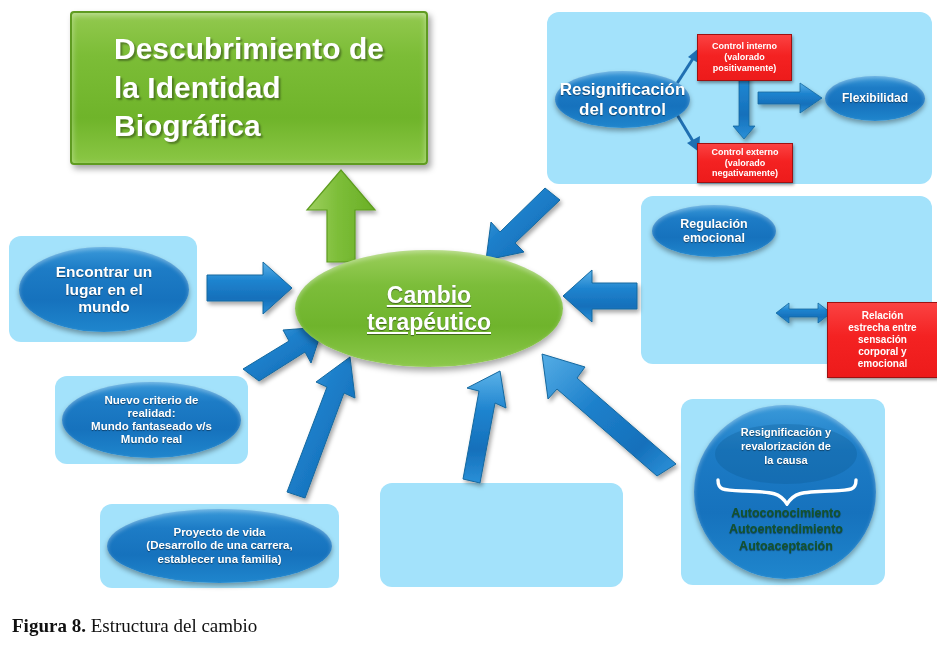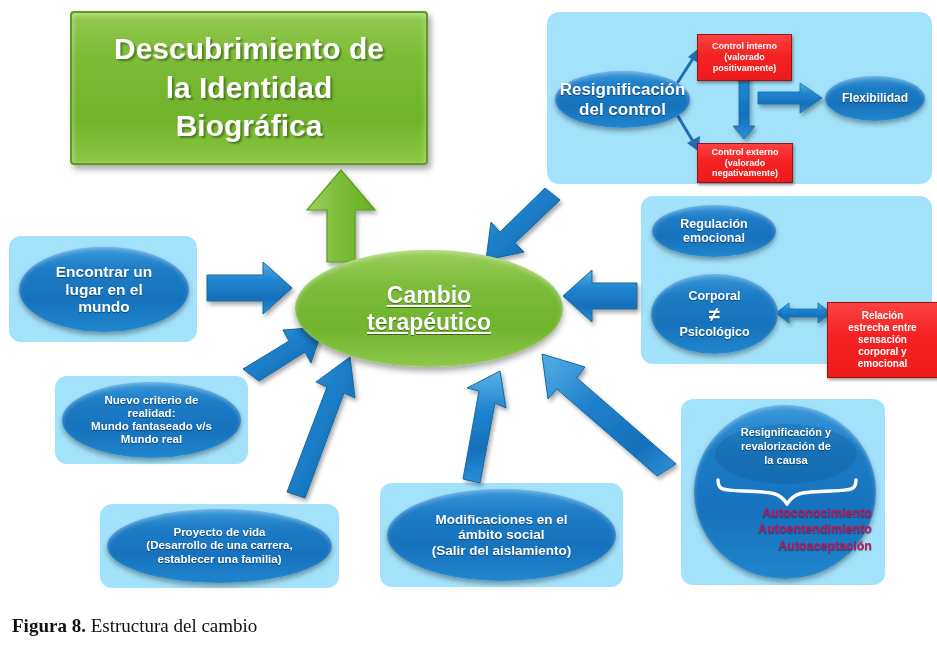--- a/index.html
+++ b/index.html
@@ -52,21 +52,21 @@
   #title-banner{
     position:absolute;left:70px;top:11px;width:358px;height:154px;
     background:linear-gradient(180deg,#93c94f 0%,#7cbd37 28%,#6fb42a 70%,#8bc745 100%);
     border:2px solid #5f9b21;
     border-radius:4px;
     box-shadow:3px 4px 6px rgba(0,0,0,.35), inset 0 2px 6px rgba(255,255,255,.45);
     display:flex;align-items:center;justify-content:center;
     box-sizing:border-box;
   }
   #title-banner .txt{
-    color:#ffffff;font-weight:bold;font-size:30px;line-height:1.28;text-align:center;
+    color:#ffffff;font-weight:bold;font-size:30px;line-height:1.28;text-align:left;
     text-shadow:2px 2px 2px rgba(0,0,0,.35);
     white-space:pre-line;display:block;
   }
 
   
   #caption{
     position:absolute;left:12px;top:615px;width:600px;
     font-family:"Liberation Serif", serif;font-size:19px;color:#111;
   }
   #caption b{font-weight:bold;}
@@ -194,25 +194,20 @@
 establecer una familia)</span>
   </div>
 
   <div class="ellipse" style="left:62px;top:382px;width:179px;height:76px;font-size:11.5px;">
     <span class="txt">Nuevo criterio de
 realidad:
 Mundo fantaseado v/s
 Mundo real</span>
   </div>
 
-  <div class="ellipse" style="left:387px;top:489px;width:229px;height:92px;font-size:13.5px;">
-    <span class="txt">Modificaciones en el
-ámbito social
-(Salir del aislamiento)</span>
-  </div>
 
   <div class="ellipse" style="left:555px;top:71px;width:135px;height:57px;font-size:17px;">
     <span class="txt">Resignificación
 del control</span>
   </div>
 
   <div class="redbox" style="left:697px;top:22px;width:95px;height:47px;font-size:9px;">
     <span class="txt">Control interno
 (valorado
 positivamente)</span>
@@ -226,25 +221,20 @@
 
   <div class="ellipse" style="left:825px;top:76px;width:100px;height:45px;font-size:12px;">
     <span class="txt">Flexibilidad</span>
   </div>
 
   <div class="ellipse" style="left:652px;top:205px;width:124px;height:52px;font-size:12.5px;">
     <span class="txt">Regulación
 emocional</span>
   </div>
 
-  <div class="ellipse" style="left:651px;top:274px;width:127px;height:80px;font-size:12.5px;flex-direction:column;">
-    <span style="display:block;">Corporal</span>
-    <span style="display:block;font-size:20px;line-height:1;margin:1px 0;">≠</span>
-    <span style="display:block;">Psicológico</span>
-  </div>
 
   <div class="redbox" style="left:827px;top:290px;width:111px;height:76px;font-size:10px;">
     <span class="txt">Relación
 estrecha entre
 sensación
 corporal y
 emocional</span>
   </div>
 
   <div class="ellipse" style="left:694px;top:405px;width:182px;height:174px;"></div>
@@ -252,21 +242,21 @@
   <div style="position:absolute;left:715px;top:424px;width:142px;height:60px;border-radius:50%;background:rgba(12,85,140,.28);"></div>
 
   <span style="position:absolute;left:712px;top:426px;width:148px;text-align:center;color:#fff;font-size:11px;font-weight:bold;line-height:1.25;white-space:pre-line;text-shadow:0 1px 1px rgba(0,0,0,.45);">Resignificación y
 revalorización de
 la causa</span>
 
   <svg style="position:absolute;left:714px;top:478px;width:146px;height:28px;" viewBox="0 0 146 28">
     <path d="M 4 2 C 4 12, 8 12, 30 13 C 60 14, 66 15, 73 26 C 80 15, 86 14, 116 13 C 138 12, 142 12, 142 2" fill="none" stroke="#ffffff" stroke-width="3.4" stroke-linecap="round"></path>
   </svg>
 
-  <span style="position:absolute;left:700px;top:505px;width:172px;text-align:right;color:#be185d;font-size:12.5px;font-weight:bold;line-height:1.3;white-space:pre-line;text-shadow:0 1px 1px rgba(0,0,0,.45);">Autoconocimiento
+  <span style="position:absolute;left:700px;top:505px;width:172px;text-align:center;color:#14532d;font-size:12.5px;font-weight:bold;line-height:1.3;white-space:pre-line;text-shadow:0 1px 1px rgba(0,0,0,.45);">Autoconocimiento
 Autoentendimiento
 Autoaceptación</span>
 
   <div id="caption">
     <b>Figura 8.</b><span> Estructura del cambio</span>
   </div>
 
 </div>
 
 </body></html>

